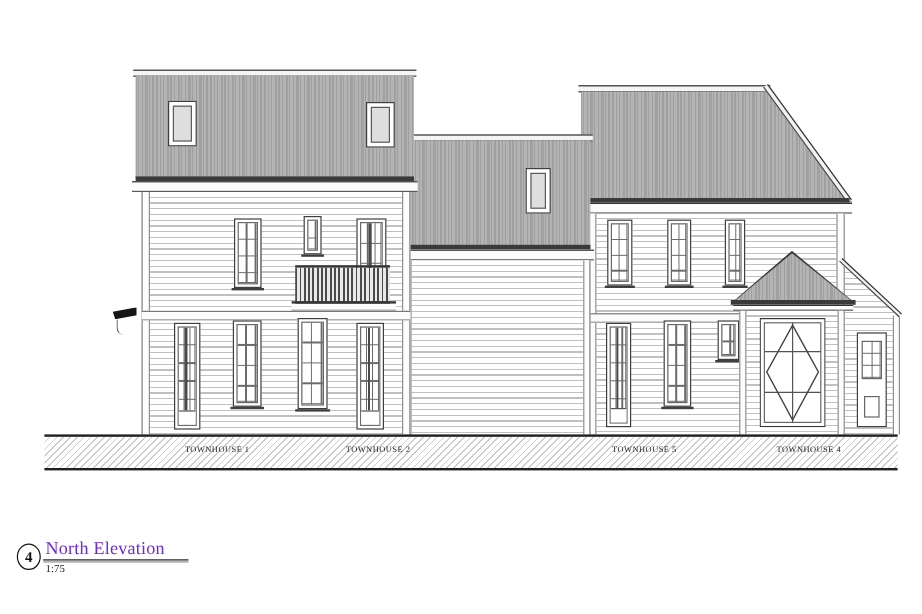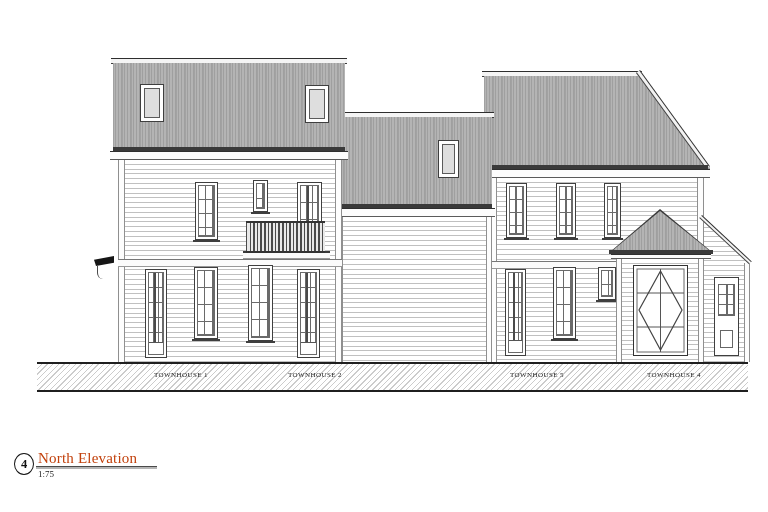--- a/index.html
+++ b/index.html
@@ -49,21 +49,21 @@
   .thlabel{position:absolute;top:7px;transform:translateX(-50%);font-size:7px;letter-spacing:.4px;color:#1c1c1c;white-space:nowrap;}
 
   
   .awning{background:#161616;clip-path:polygon(0 38%,100% 0,100% 68%,10% 100%);}
   .awntail{border-left:1.2px solid #4a4a4a;border-bottom-left-radius:8px;}
   .pedA{clip-path:polygon(49% 0,100% 100%,0 100%);}
 
   
   .tb-circle{border:1.5px solid #141414;border-radius:50%;background:#fff;display:flex;align-items:center;justify-content:center;
              font-weight:bold;font-size:12.5px;color:#111;}
-  .tb-title{font-size:15px;color:#c2410c;letter-spacing:.2px;white-space:nowrap;}
+  .tb-title{font-size:15px;color:#6d28d9;letter-spacing:.2px;white-space:nowrap;}
   .tb-line{background:#b5b5b5;border-top:1px solid #4a4a4a;}
   .tb-scale{font-size:9px;color:#1a1a1a;}
 </style>
 </head>
 <body>
 
 <div class="sheet">
 
   <div class="abs cap" style="left:482px;top:71px;width:160px;height:6px;"></div>
   <div class="abs roofx" style="left:484px;top:76px;width:226px;height:94px;clip-path:polygon(0 0,157px 0,100% 98%,100% 100%,0 100%);"></div>

